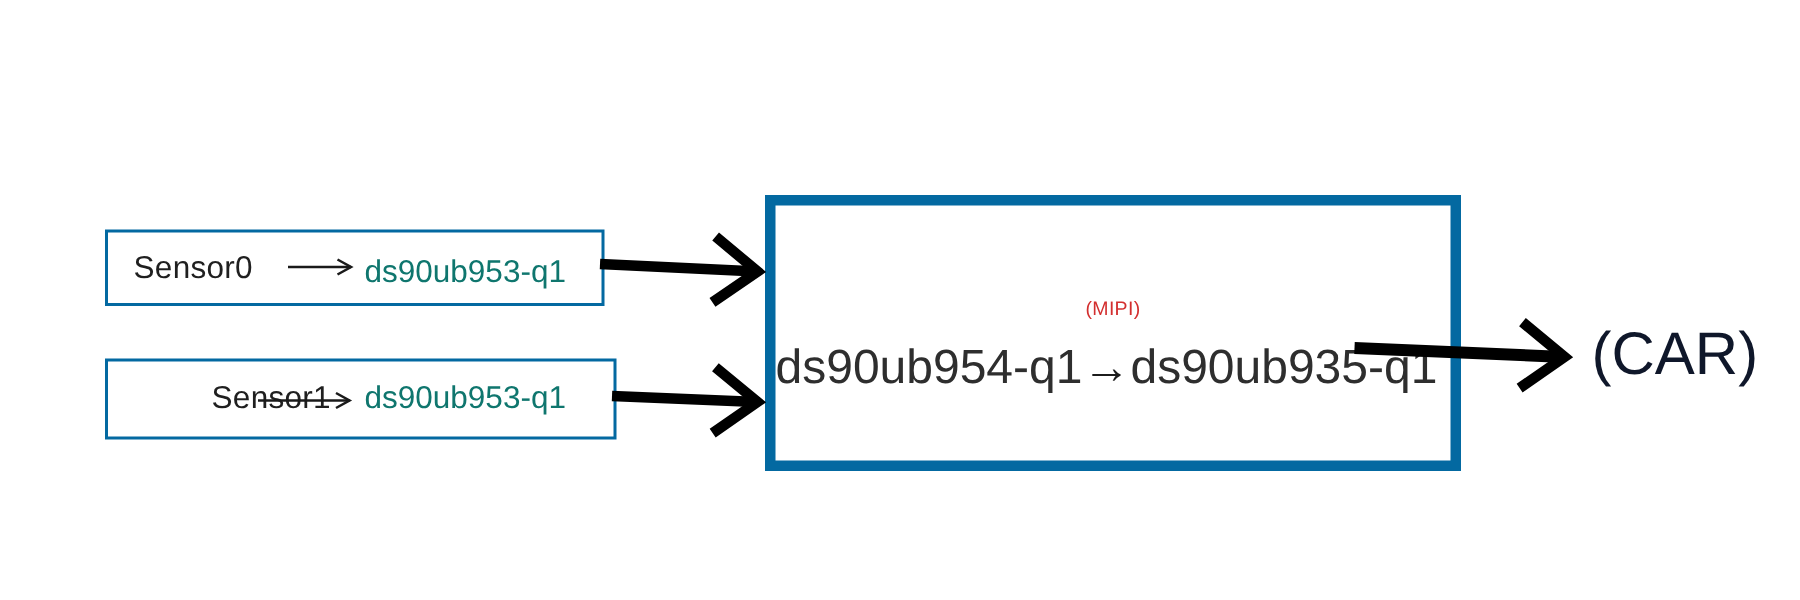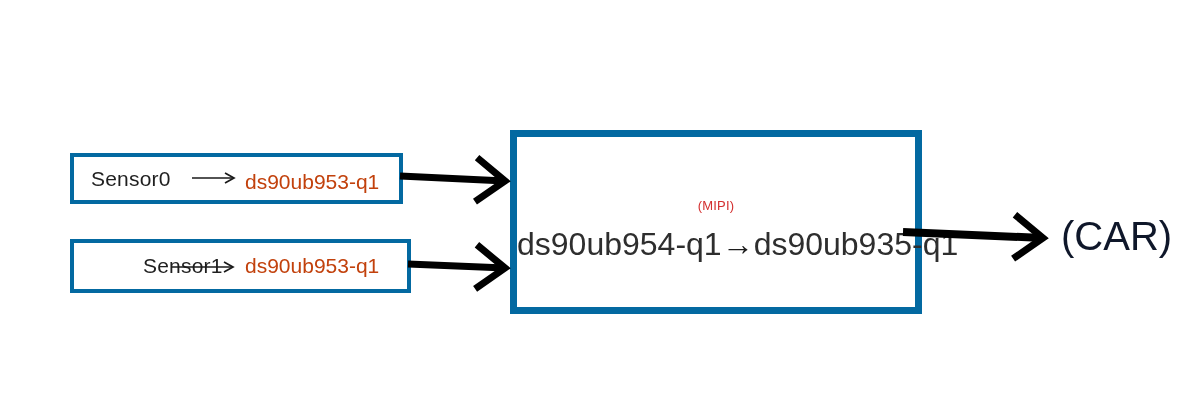--- a/index.html
+++ b/index.html
@@ -11,46 +11,46 @@
     position: relative;
     width: 1200px;
     height: 400px;
     background: #ffffff;
     overflow: hidden;
     font-family: "Liberation Sans", "DejaVu Sans", sans-serif;
   }
   .box {
     position: absolute;
     background: #ffffff;
-    border: 4px solid #0369a1;
+    border: 2px solid #0369a1;
     box-sizing: border-box;
   }
   #sensor0-box { left: 70px;  top: 153px; width: 333px; height: 51px; }
   #sensor1-box { left: 70px;  top: 239px; width: 341px; height: 54px; }
-  #deserializer-box { left: 510px; top: 130px; width: 412px; height: 184px; border-width: 7px; }
+  #deserializer-box { left: 510px; top: 130px; width: 464px; height: 184px; border-width: 7px; }
 
   .sensor-label {
     position: absolute;
     top: 50%;
     transform: translateY(-50%);
     font-size: 21px;
     color: #1f1f1f;
     letter-spacing: 0.2px;
     white-space: nowrap;
   }
   #sensor0-box .sensor-label { left: 17px; }
   #sensor1-box .sensor-label { left: 21px; margin-left: 48px; }
 
   .chip-label {
     position: absolute;
     left: 171px;
     top: 50%;
     transform: translateY(-50%);
     font-size: 21px;
-    color: #c2410c;
+    color: #0f766e;
     white-space: nowrap;
   }
   #sensor0-box .chip-label { top: calc(50% + 3px); }
 
   .mipi-label {
     position: absolute;
     left: 0;
     right: 0;
     top: 61px;
     text-align: center;

